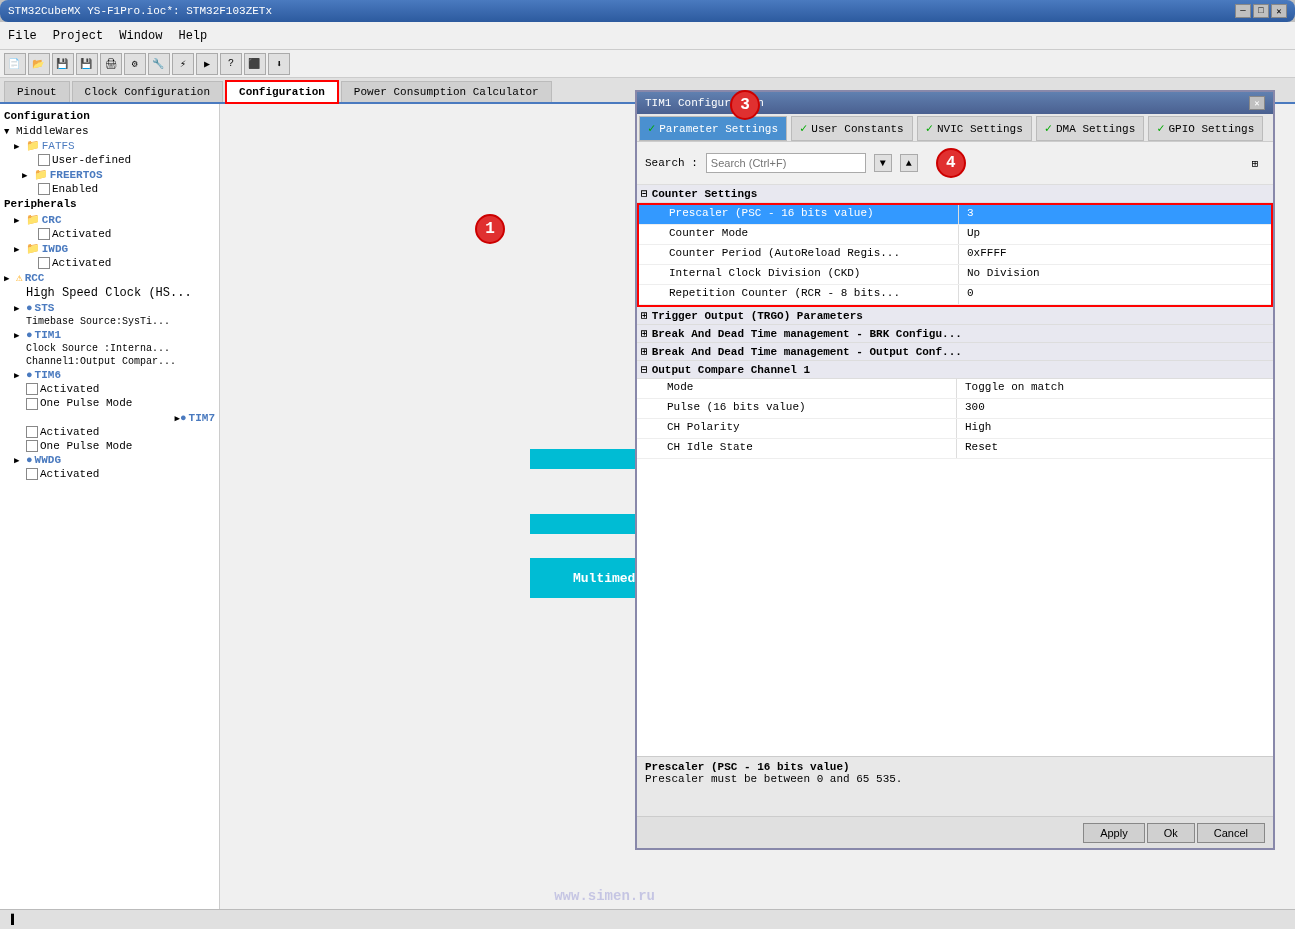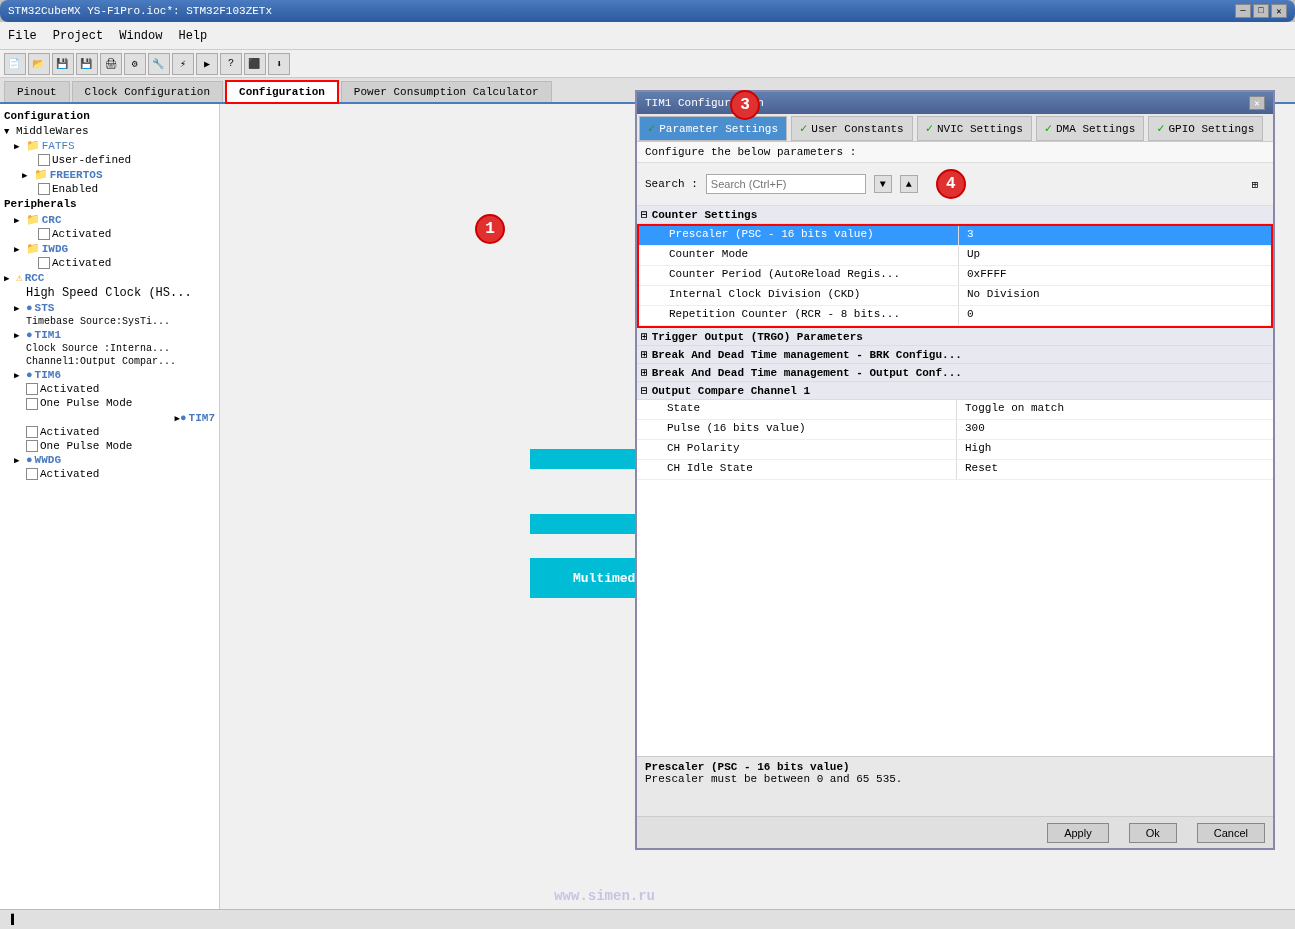--- a/index.html
+++ b/index.html
@@ -291,21 +291,21 @@
     }
 
     
     .dialog-footer {
       background: #e0e0e0;
       border-top: 1px solid #ccc;
       height: 32px;
       display: flex;
       align-items: center;
       justify-content: flex-end;
-      gap: 20px;
+      gap: 2px;
       padding: 0 8px;
     }
     .footer-btn {
       padding: 3px 16px;
       background: #d0d0d0;
       border: 1px solid #888;
       cursor: pointer;
       font-size: 11px;
     }
 
@@ -512,23 +512,20 @@
     <div class="dialog-tab">
       <span class="check-icon">✓</span>
       <span>DMA Settings</span>
     </div>
     <div class="dialog-tab">
       <span class="check-icon">✓</span>
       <span>GPIO Settings</span>
     </div>
   </div>
 
-  <div style="padding: 4px 8px; font-size:11px; background:#f8f8f8; border-bottom:1px solid #ddd;">
-    <span>Configure the below parameters :</span>
-  </div>
 
   <div class="dialog-search">
     <span>Search :</span>
     <input class="search-input" type="text" placeholder="Search (Ctrl+F)" style="">
     <div class="search-arrow-btn">▼</div>
     <div class="search-arrow-btn">▲</div>
 
     <div class="annotation-circle ann-red" style="position:relative; left:10px; top:0; width:30px; height:30px; display:flex; align-items:center; justify-content:center; flex-shrink:0;">4</div>
     <div class="grid-icon">⊞</div>
   </div>
@@ -577,21 +574,21 @@
       <span>⊞</span>
       <span>Break And Dead Time management - Output Conf...</span>
     </div>
 
     <div class="param-section-header">
       <span>⊟</span>
       <span>Output Compare Channel 1</span>
     </div>
 
     <div class="param-row">
-      <div class="param-name">State</div>
+      <div class="param-name">Mode</div>
       <div class="param-value">Toggle on match</div>
     </div>
     <div class="param-row">
       <div class="param-name">Pulse (16 bits value)</div>
       <div class="param-value">300</div>
     </div>
     <div class="param-row">
       <div class="param-name">CH Polarity</div>
       <div class="param-value">High</div>
     </div>

